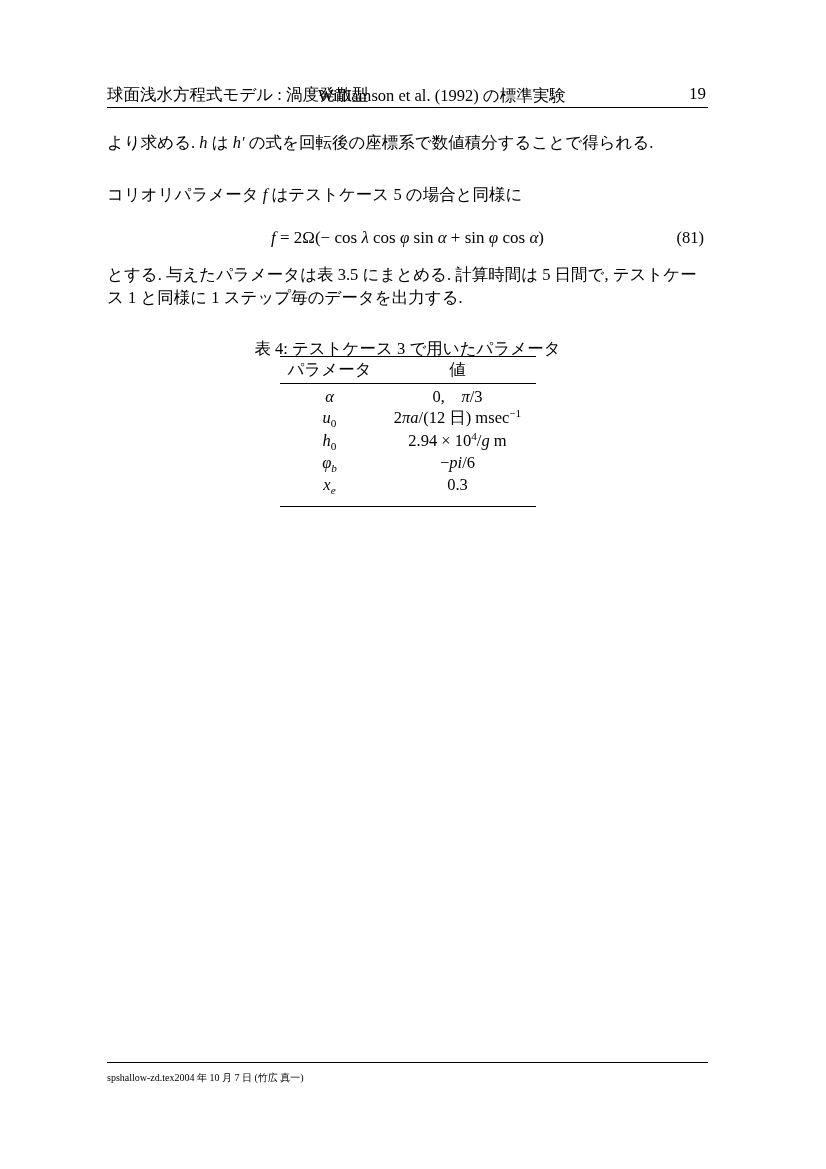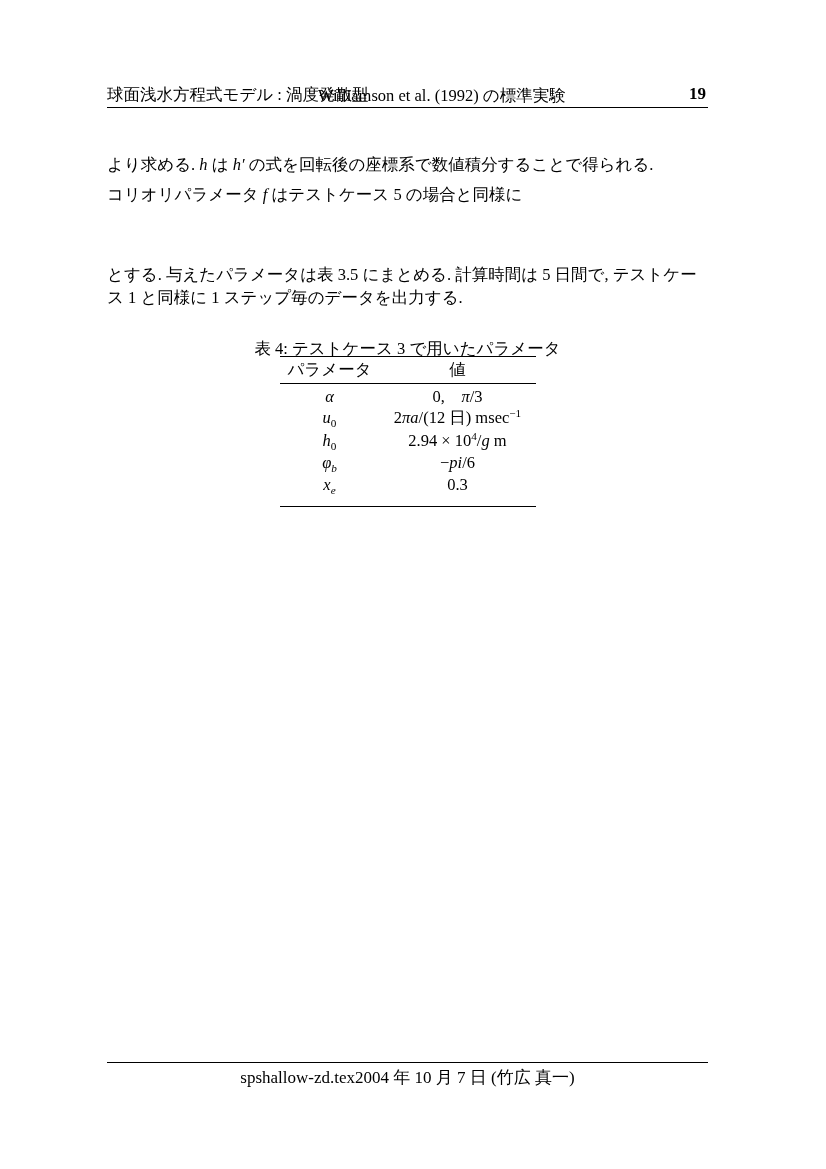--- a/index.html
+++ b/index.html
@@ -17,26 +17,26 @@
     font-size: 16.5px;
   }
   .i   { font-style: italic; }
   .sup { vertical-align: super; font-size: 68%; line-height: 0; }
   .sub { vertical-align: sub;   font-size: 68%; line-height: 0; }
 
   
   .header { position: absolute; left: 107px; top: 84px; width: 601px; height: 22px; }
   .header-title-left   { position: absolute; left: 0;    top: 0; white-space: nowrap; }
   .header-title-overlap{ position: absolute; left: 211px; top: 1px; white-space: nowrap; }
-  .header-page-number  { position: absolute; right: 2px; top: 0; font-weight: bold; font-size: 17px; }
+  .header-page-number  { position: absolute; right: 2px; top: 0; font-weight: normal; font-size: 17px; }
   .header-rule { position: absolute; left: 107px; top: 107px; width: 601px; border-top: 1.4px solid #000; }
 
   
   .para { position: absolute; left: 107px; width: 604px; line-height: 23.2px; }
-  .para-1 { top: 153px; }
+  .para-1 { top: 131px; }
   .para-2 { top: 183px; }
   .para-3 { top: 263px; }
 
   
   .equation-row { position: absolute; left: 107px; top: 227px; width: 601px; text-align: center; line-height: 22px; font-size: 17px; }
   .equation-number { position: absolute; right: 4px; top: 0; font-size: 16.5px; }
 
   
   .table-block { position: absolute; left: 107px; top: 339px; width: 601px; text-align: center; }
   .table-caption { display: inline-block; line-height: 17px; }
@@ -61,40 +61,44 @@
   }
   .col-param { width: 100px; font-family: Liberation Serif, serif; }
   .col-value { width: 156px; }
   .params-table tbody tr:first-child td { padding-top: 3px; }
   .params-table tbody tr:last-child  td { padding-bottom: 11px; }
 
   
   .footer-rule { position: absolute; left: 107px; top: 1062px; width: 601px; border-top: 1.2px solid #000; }
   .footer-row {
     position: absolute; left: 107px; top: 1067px; width: 601px;
-    display: flex; justify-content: center;
-    font-size: 17px; line-height: 21px;
+    display: flex; justify-content: flex-start;
+    font-size: 10px; line-height: 21px;
   }
 </style>
 </head>
 <body>
 
 <div class="page">
 
   <div class="header">
     <span class="header-title-left">球面浅水方程式モデル : 渦度発散型</span>
     <span class="header-title-overlap">Williamson et al. (1992) の標準実験</span>
     <span class="header-page-number">19</span>
   </div>
   <div class="header-rule"></div>
 
   <p class="para para-1"><span>より求める. </span><span class="i">h</span><span> は </span><span class="i">h′</span><span> の式を回転後の座標系で数値積分することで得られる.</span></p>
 
   <p class="para para-2"><span>コリオリパラメータ </span><span class="i">f</span><span> はテストケース 5 の場合と同様に</span></p>
 
+  <div class="equation-row">
+    <span class="equation-body"><span class="i">f</span><span> = 2Ω(− cos </span><span class="i">λ</span><span> cos </span><span class="i">φ</span><span> sin </span><span class="i">α</span><span> + sin </span><span class="i">φ</span><span> cos </span><span class="i">α</span><span>)</span></span>
+    <span class="equation-number">(81)</span>
+  </div>
 
   <p class="para para-3"><span>とする. 与えたパラメータは表 3.5 にまとめる. 計算時間は 5 日間で, テストケース 1 と同様に 1 ステップ毎のデータを出力する.</span></p>
 
   <div class="table-block">
     <div class="table-caption">表 4: テストケース 3 で用いたパラメータ</div>
     <table class="params-table">
       <thead>
         <tr>
           <th class="col-param">パラメータ</th>
           <th class="col-value">値</th>

